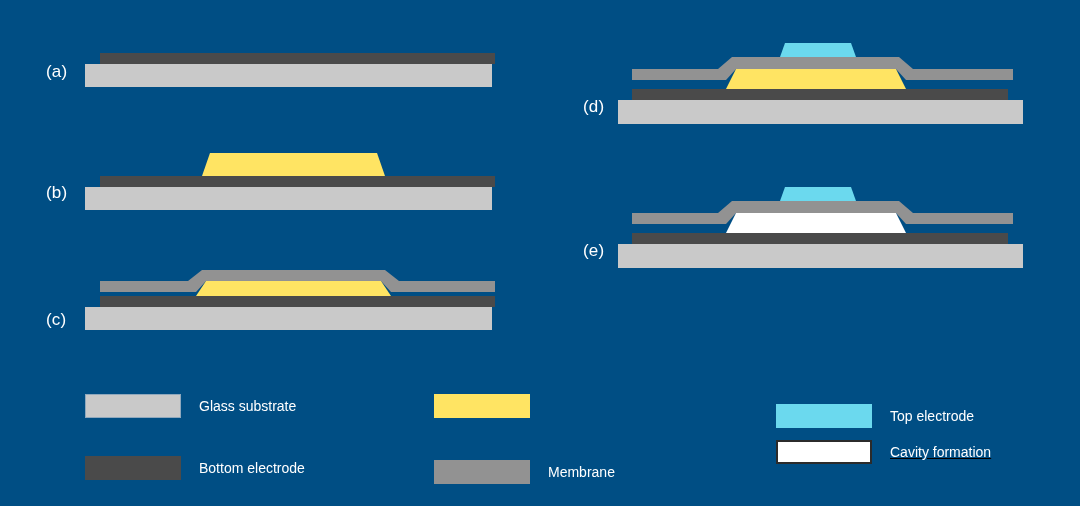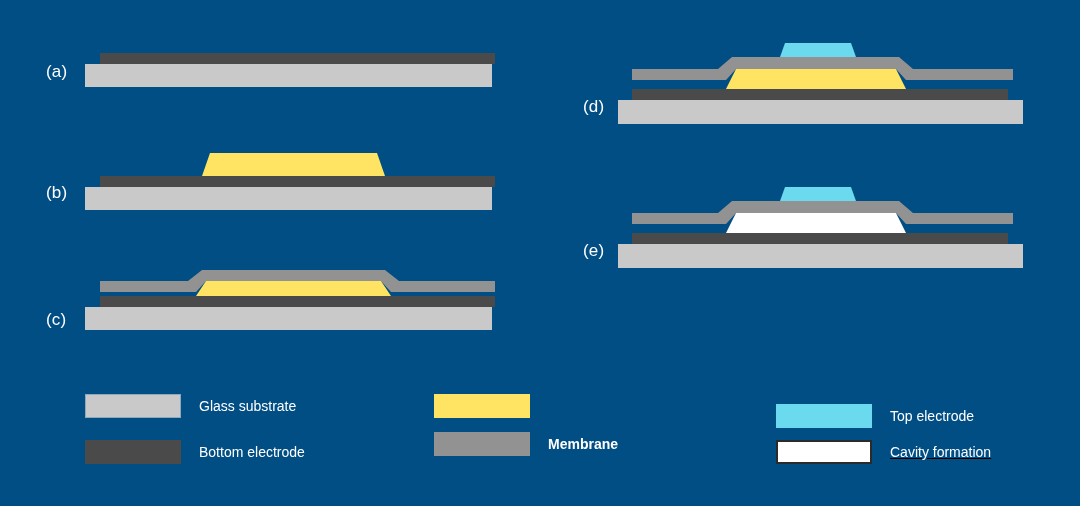--- a/index.html
+++ b/index.html
@@ -133,30 +133,30 @@
 
       <rect x="0" y="62" width="405" height="24" fill="#c9c9c9"></rect>
     </svg>
   </div>
 
   <div class="legend-item" style="left:85px; top:394px;">
     <span class="swatch glass"></span>
     <span class="legend-text">Glass substrate</span>
   </div>
 
-  <div class="legend-item" style="left:85px; top:440px;">
+  <div class="legend-item" style="left:85px; top:456px;">
     <span class="swatch bottom"></span>
     <span class="legend-text">Bottom electrode</span>
   </div>
 
   <div class="legend-item" style="left:434px; top:394px;">
     <span class="swatch sacr"></span>
   </div>
 
-  <div class="legend-item" style="left:434px; top:432px;font-weight:bold;">
+  <div class="legend-item" style="left:434px; top:460px;">
     <span class="swatch memb"></span>
     <span class="legend-text">Membrane</span>
   </div>
 
   <div class="legend-item" style="left:776px; top:404px;justify-content:center;">
     <span class="swatch top"></span>
     <span class="legend-text">Top electrode</span>
   </div>
 
   <div class="legend-item" style="left:776px; top:440px;text-decoration:underline;">

